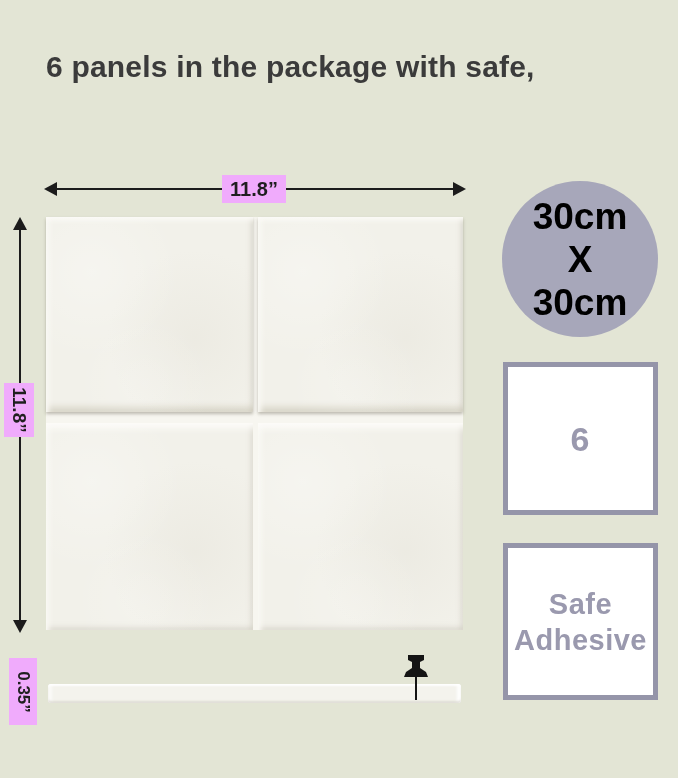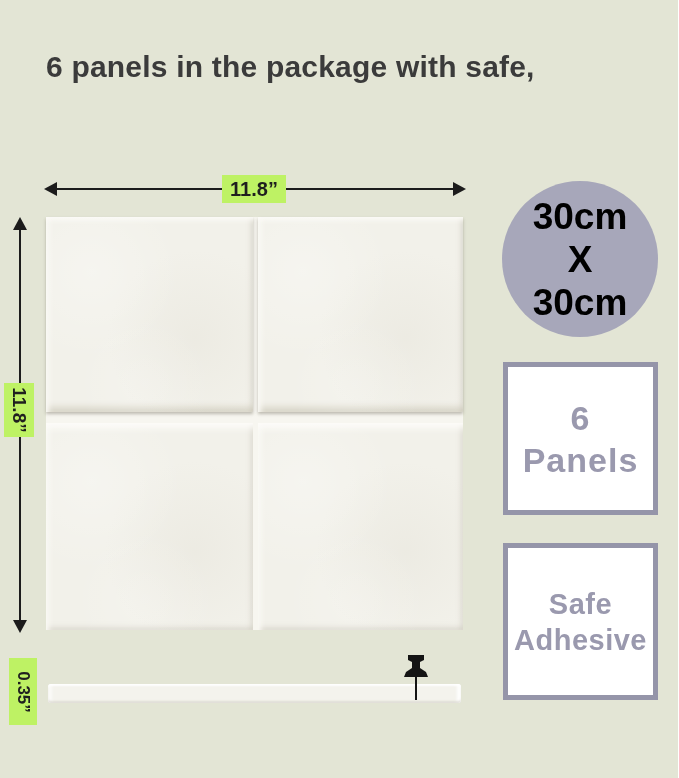--- a/index.html
+++ b/index.html
@@ -16,21 +16,21 @@
   
   .dim-line{position:absolute;background:#1c1c1c;}
   .h-line{left:54px;top:188px;width:404px;height:2px;}
   .v-line{left:19px;top:228px;width:2px;height:396px;}
   .ah{position:absolute;width:0;height:0;}
   .ah-left{left:44px;top:182px;border-top:7px solid transparent;border-bottom:7px solid transparent;border-right:13px solid #1c1c1c;}
   .ah-right{left:453px;top:182px;border-top:7px solid transparent;border-bottom:7px solid transparent;border-left:13px solid #1c1c1c;}
   .ah-up{left:13px;top:217px;border-left:7px solid transparent;border-right:7px solid transparent;border-bottom:13px solid #1c1c1c;}
   .ah-down{left:13px;top:620px;border-left:7px solid transparent;border-right:7px solid transparent;border-top:13px solid #1c1c1c;}
   .dim-label{
-    position:absolute;background:#bef264;color:#1f1f1f;
+    position:absolute;background:#f0abfc;color:#1f1f1f;
     font-weight:bold;display:flex;align-items:center;justify-content:center;
   }
   .w-label{left:222px;top:175px;width:64px;height:28px;font-size:20px;}
   .hgt-label{left:4px;top:383px;width:30px;height:54px;font-size:19px;}
   .thk-label{left:9px;top:658px;width:28px;height:67px;font-size:17px;}
   .rot span{white-space:nowrap;transform:rotate(90deg);}
   
   .panel-grid{
     position:absolute;left:46px;top:217px;width:417px;height:413px;
     display:grid;grid-template-columns:207px 205px;grid-template-rows:195px 207px;
@@ -117,21 +117,20 @@
   </svg>
 
   <div class="circle-badge">
     <div>30cm</div>
     <div>X</div>
     <div>30cm</div>
   </div>
 
   <div class="info-badge badge-count">
     <div>6</div>
-    <div>Panels</div>
   </div>
 
   <div class="info-badge badge-adhesive">
     <div>Safe</div>
     <div>Adhesive</div>
   </div>
 
 </div>
 
 </body></html>

